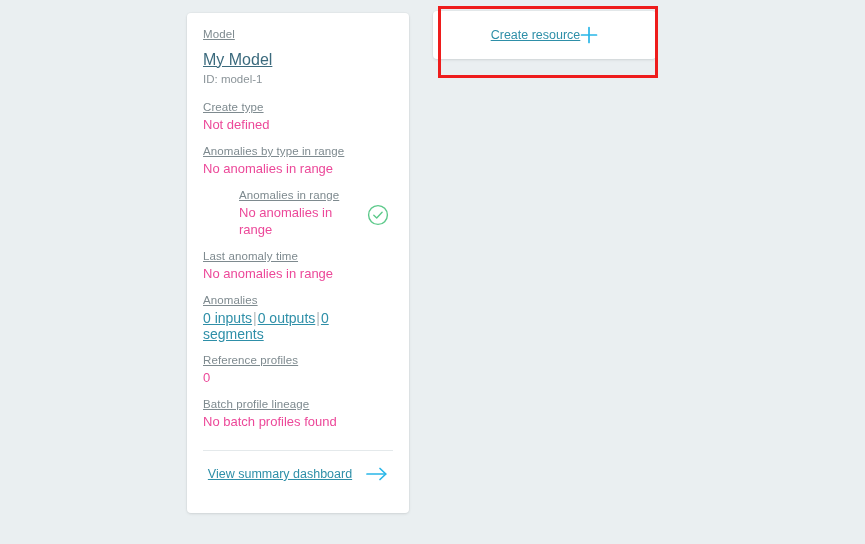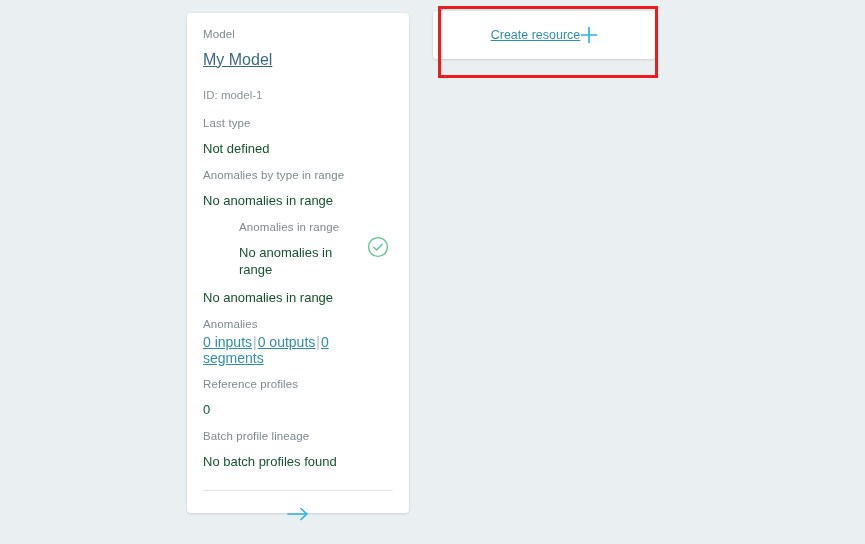--- a/index.html
+++ b/index.html
@@ -30,44 +30,45 @@
   }
 
   .field {
     margin-bottom: 11px;
   }
   .field-label {
     font-size: 11.5px;
     color: #7e8a8f;
     line-height: 15px;
     letter-spacing: 0.1px;
+    text-decoration: underline;
   }
   .field-value {
     font-size: 13px;
-    color: #14532d;
+    color: #ec4899;
     line-height: 17px;
-    margin-top: 9px;
+    margin-top: 1px;
   }
 
   
   .model-block { margin-bottom: 13px; }
   #model-name-link {
     display: inline-block;
     font-size: 16px;
     color: #3b6a7d;
     text-decoration: underline;
     line-height: 21px;
     margin-top: 7px;
     cursor: pointer;
   }
   #model-id {
     font-size: 11.5px;
     color: #8b9499;
     line-height: 15px;
-    margin-top: 18px;
+    margin-top: 2px;
   }
 
   
   .field-row {
     display: flex;
     align-items: flex-start;
     justify-content: flex-end;
     margin-bottom: 11px;
   }
   .field-row .field-texts { max-width: 128px; }
@@ -153,41 +154,42 @@
 
 <div id="model-card">
 
   <div class="model-block">
     <div class="field-label">Model</div>
     <a id="model-name-link">My Model</a>
     <div id="model-id">ID: model-1</div>
   </div>
 
   <div class="field">
-    <div class="field-label">Last type</div>
+    <div class="field-label">Create type</div>
     <div class="field-value">Not defined</div>
   </div>
 
   <div class="field">
     <div class="field-label">Anomalies by type in range</div>
     <div class="field-value">No anomalies in range</div>
   </div>
 
   <div class="field-row">
     <div class="field-texts">
       <div class="field-label">Anomalies in range</div>
       <div class="field-value">No anomalies in range</div>
     </div>
     <svg class="status-circle" viewBox="0 0 22 22" fill="none" xmlns="http://www.w3.org/2000/svg">
       <circle cx="11" cy="11" r="9.4" stroke="#5cc98a" stroke-width="1.4"></circle>
       <path d="M6.8 11.3 L9.7 14 L15.1 8.3" stroke="#5cc98a" stroke-width="1.4" fill="none" stroke-linecap="round" stroke-linejoin="round"></path>
     </svg>
   </div>
 
   <div class="field">
+    <div class="field-label">Last anomaly time</div>
     <div class="field-value">No anomalies in range</div>
   </div>
 
 
   <div class="field">
     <div class="field-label">Anomalies</div>
     <div class="shortcuts-links">
       <a>0 inputs</a><span class="shortcut-sep">|</span><a>0 outputs</a><span class="shortcut-sep">|</span><a>0 segments</a>
     </div>
   </div>
@@ -198,20 +200,21 @@
   </div>
 
   <div class="field">
     <div class="field-label">Batch profile lineage</div>
     <div class="field-value">No batch profiles found</div>
   </div>
 
   <hr id="card-divider">
 
   <div id="card-footer">
+    <a id="summary-dashboard-link">View summary dashboard</a>
     <svg class="arrow-right-icon" width="22" height="14" viewBox="0 0 22 14" fill="none" xmlns="http://www.w3.org/2000/svg">
       <path d="M1 7 H19.5" stroke="#29b6e8" stroke-width="1.7" stroke-linecap="round"></path>
       <path d="M14 1.5 L19.8 7 L14 12.5" stroke="#29b6e8" stroke-width="1.7" fill="none" stroke-linecap="round" stroke-linejoin="round"></path>
     </svg>
   </div>
 </div>
 
 <div id="create-resource-card">
   <a id="create-resource-link">Create resource</a>
   <svg class="plus-icon" width="18" height="18" viewBox="0 0 18 18" fill="none" xmlns="http://www.w3.org/2000/svg">

